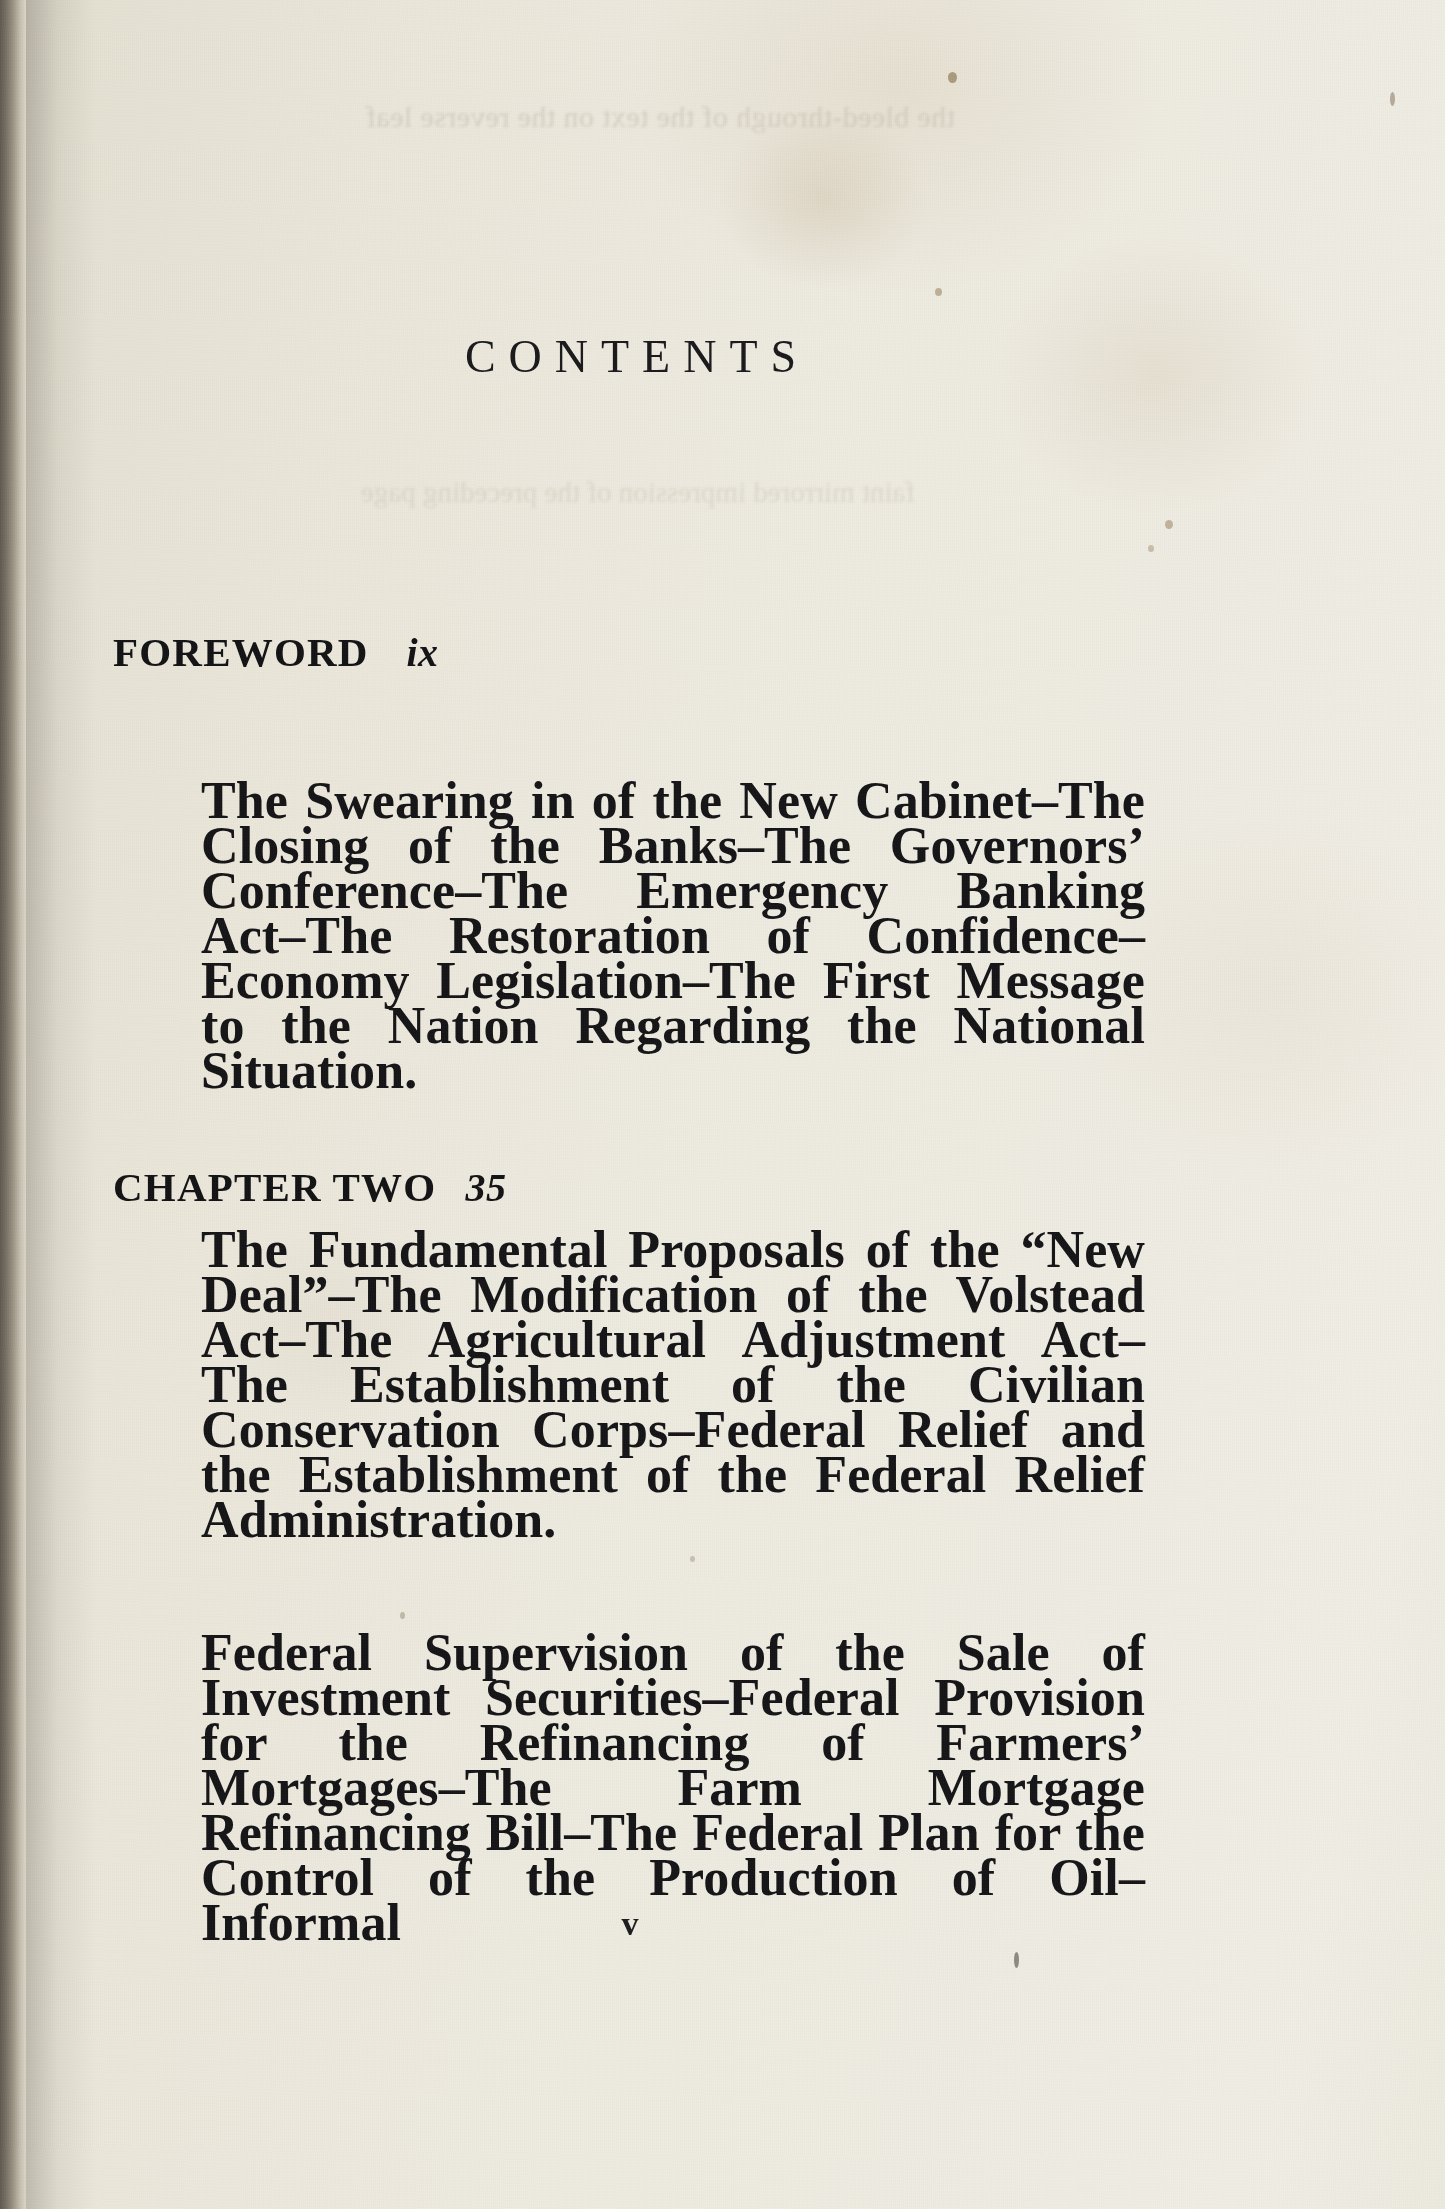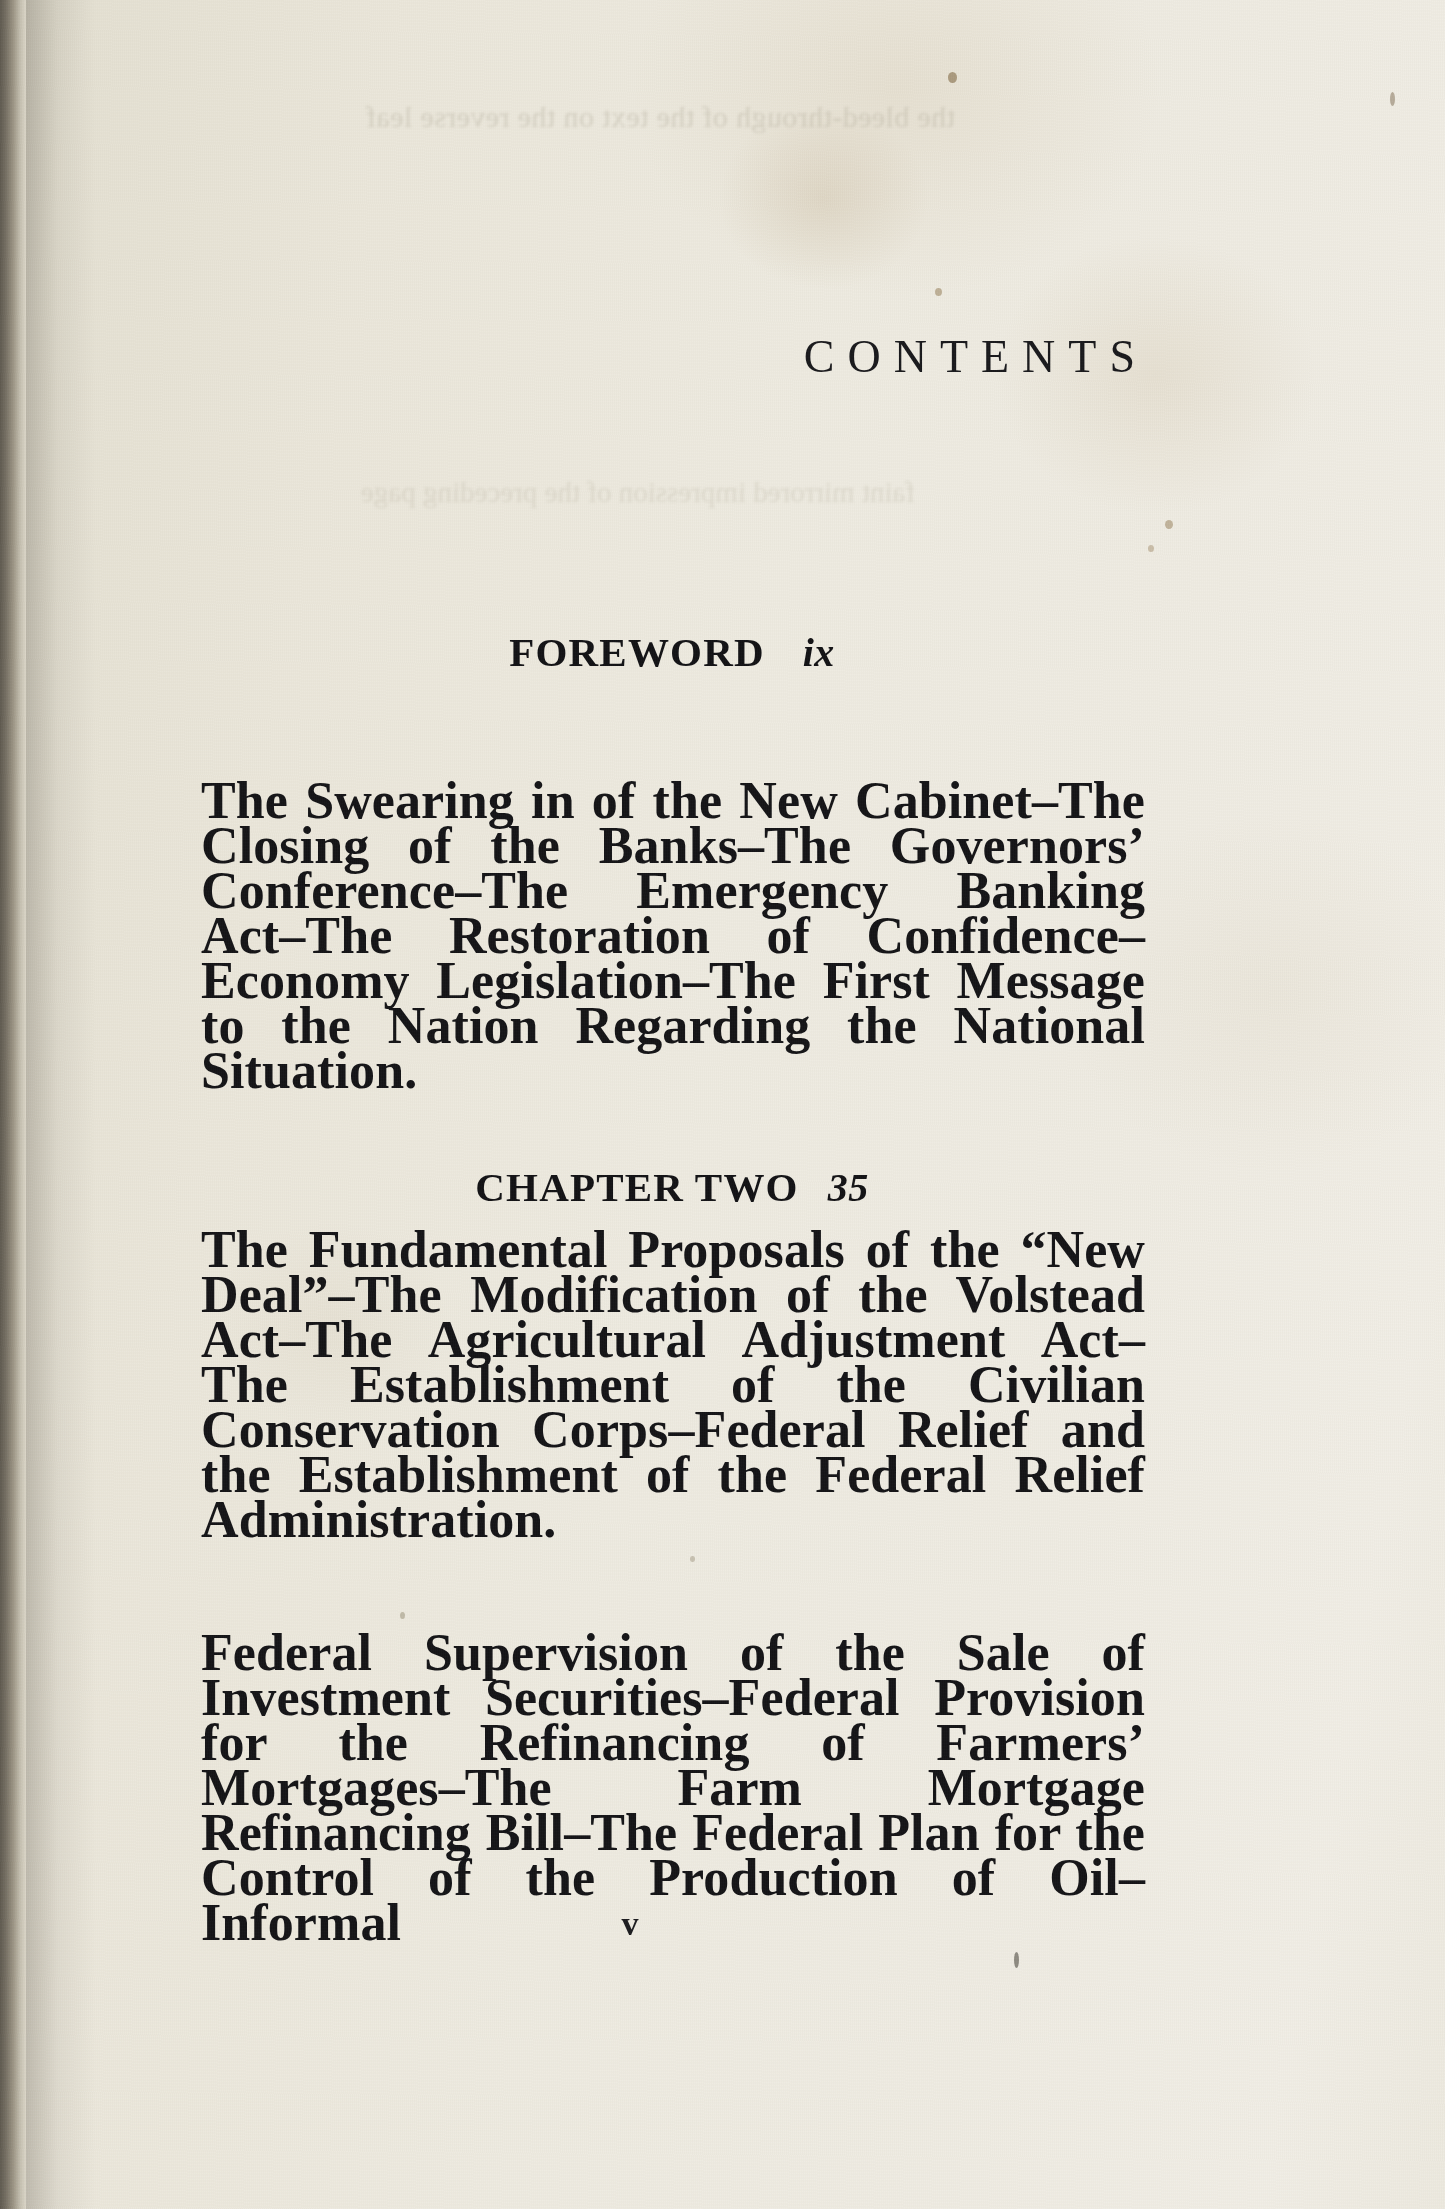--- a/index.html
+++ b/index.html
@@ -107,42 +107,42 @@
     top: 0;
     width: 1120px;
     height: 100%;
   }
 
   .contents-title {
     position: absolute;
     top: 330px;
     left: 0;
     width: 1035px;
-    text-align: right;
+    text-align: center;
     font-size: 46px;
     letter-spacing: 13px;
     text-indent: 13px;
     color: #17171a;
     font-weight: 400;
     font-family: "Liberation Serif", "DejaVu Serif", serif;
   }
 
   .toc {
     position: absolute;
     top: 630px;
     left: 0;
     width: 1122px;
   }
 
   .entry { position: relative; }
 
   .entry-head {
     display: flex;
     align-items: baseline;
-    justify-content: center;
+    justify-content: flex-start;
     font-size: 41px;
     line-height: 1.12;
     color: #101013;
     font-weight: 700;
     letter-spacing: 1.2px;
   }
   .entry-title { white-space: nowrap; }
   .entry-page {
     font-weight: 700;
     font-size: 40px;

